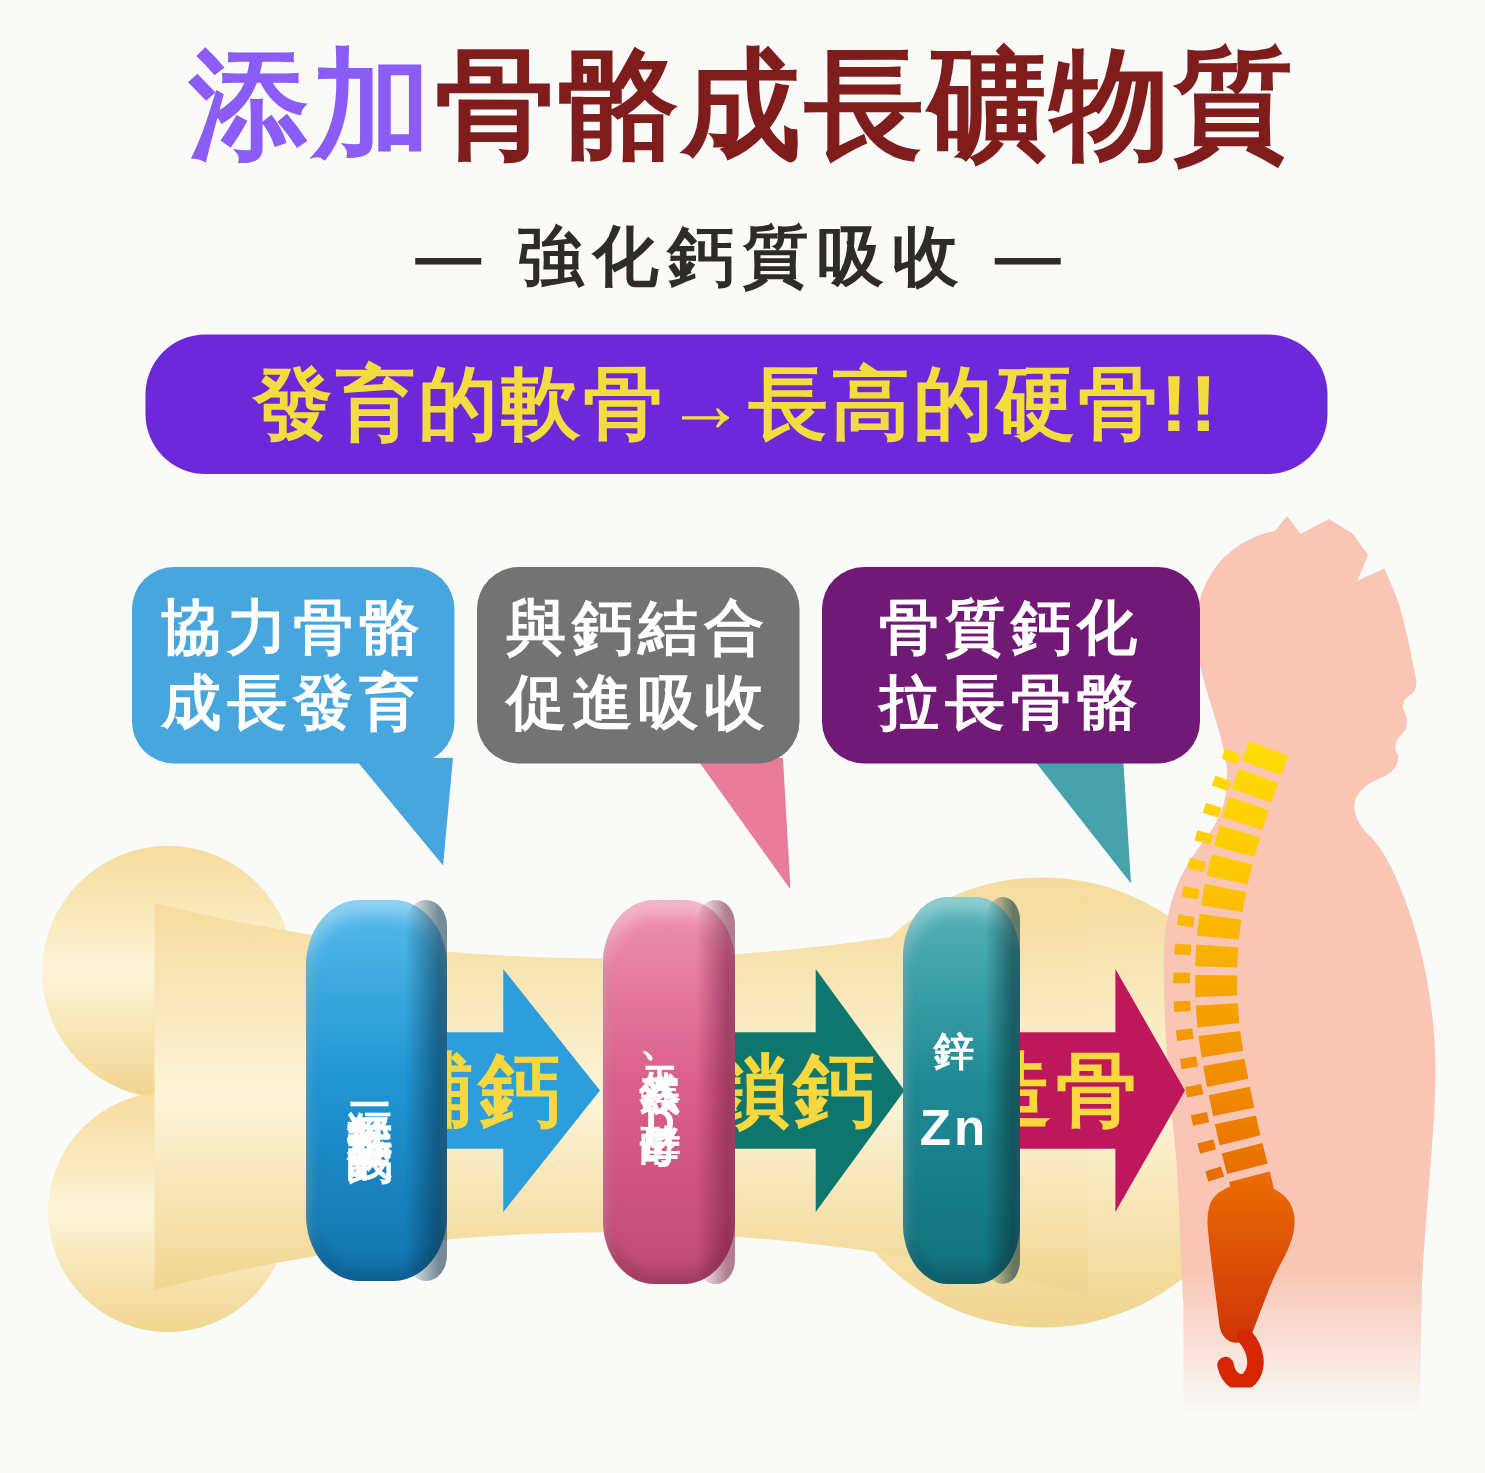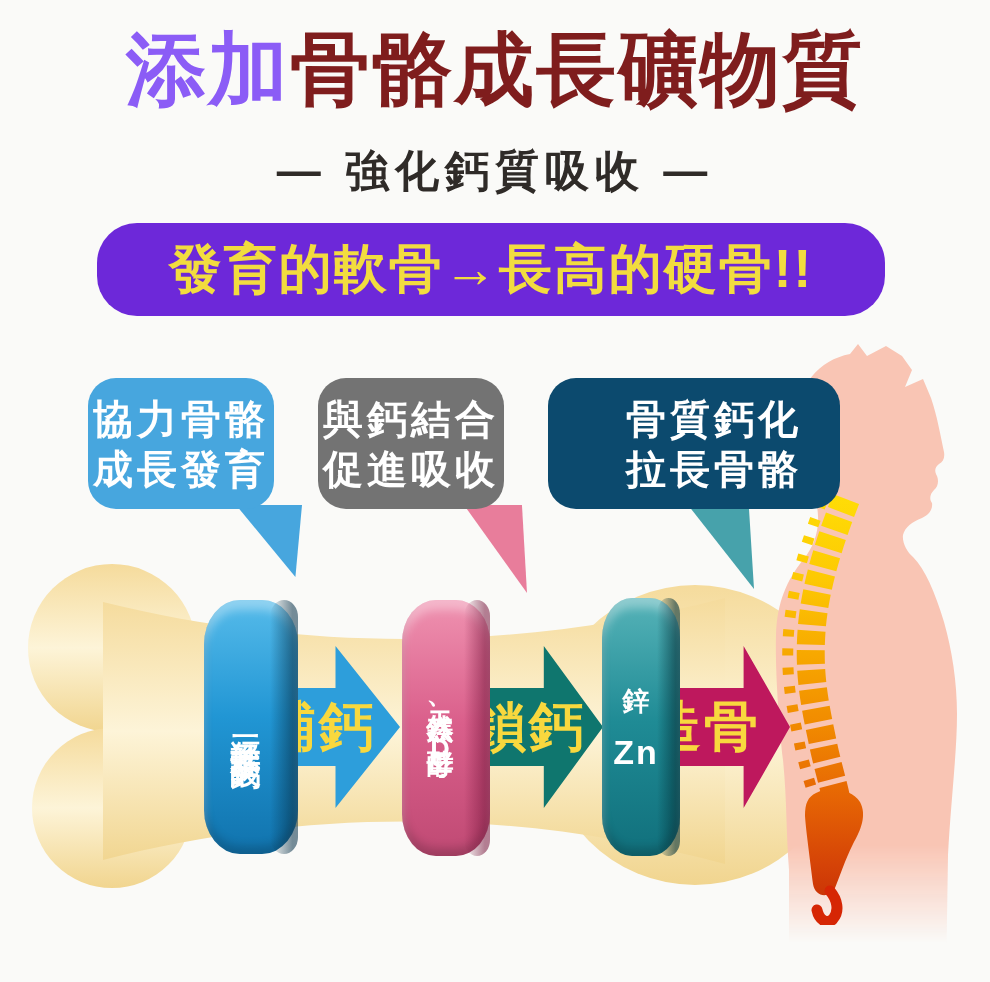--- a/index.html
+++ b/index.html
@@ -21,28 +21,28 @@
   .banner{
     position:absolute;left:97px;top:223px;width:788px;height:93px;
     background:#6d28d9;border-radius:40px;
     display:flex;align-items:center;justify-content:center;
   }
   .banner .banner-text{
     font-size:53px;font-weight:bold;color:#f2dc3f;letter-spacing:2px;white-space:nowrap;
   }
   
   .bubble{
-    position:absolute;top:378px;height:131px;width:186px;border-radius:28px;
+    position:absolute;top:378px;height:131px;width:215px;border-radius:28px;
     display:flex;flex-direction:column;align-items:center;justify-content:center;
     color:#fff;font-size:40px;font-weight:bold;letter-spacing:4px;line-height:1.25;white-space:nowrap;
     z-index:7;
   }
   .bubble-blue{left:88px;background:#47a6de;}
   .bubble-pink{left:318px;background:#737373;border-radius:28px;}
-  .bubble-teal{left:548px;width:252px;background:#0c4a6e;padding-left:40px;}
+  .bubble-teal{left:548px;width:252px;background:#701a75;}
   .tail{position:absolute;z-index:6;}
   .tail-blue{left:236px;top:505px;width:66px;height:72px;background:#47a6de;
     clip-path:polygon(0 0,100% 0,90% 100%);}
   .tail-pink{left:464px;top:505px;width:63px;height:88px;background:#e87d9b;
     clip-path:polygon(0 0,92% 0,100% 100%);}
   .tail-teal{left:688px;top:505px;width:66px;height:84px;background:#47a2ab;
     clip-path:polygon(0 0,92% 0,100% 100%);}
   
   .bone-svg{position:absolute;left:15px;top:540px;z-index:1;}
   .body-svg{position:absolute;left:755px;top:330px;z-index:2;

